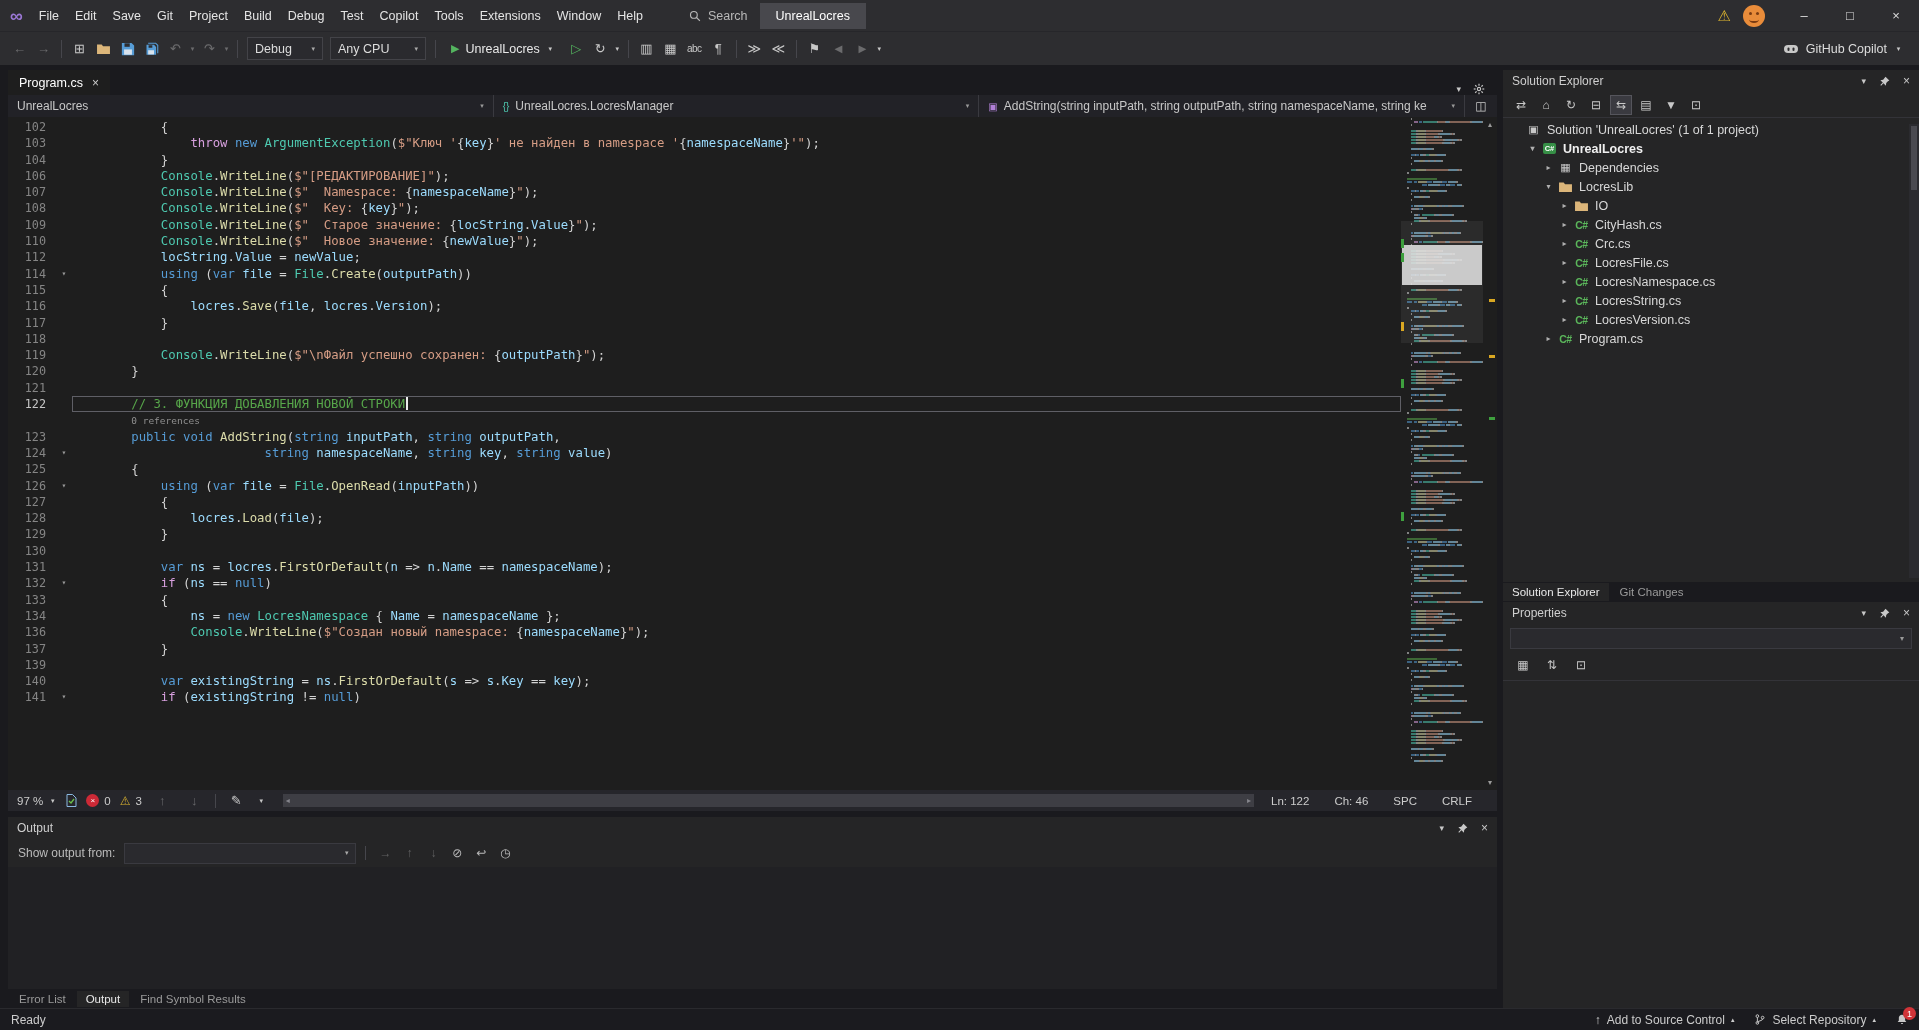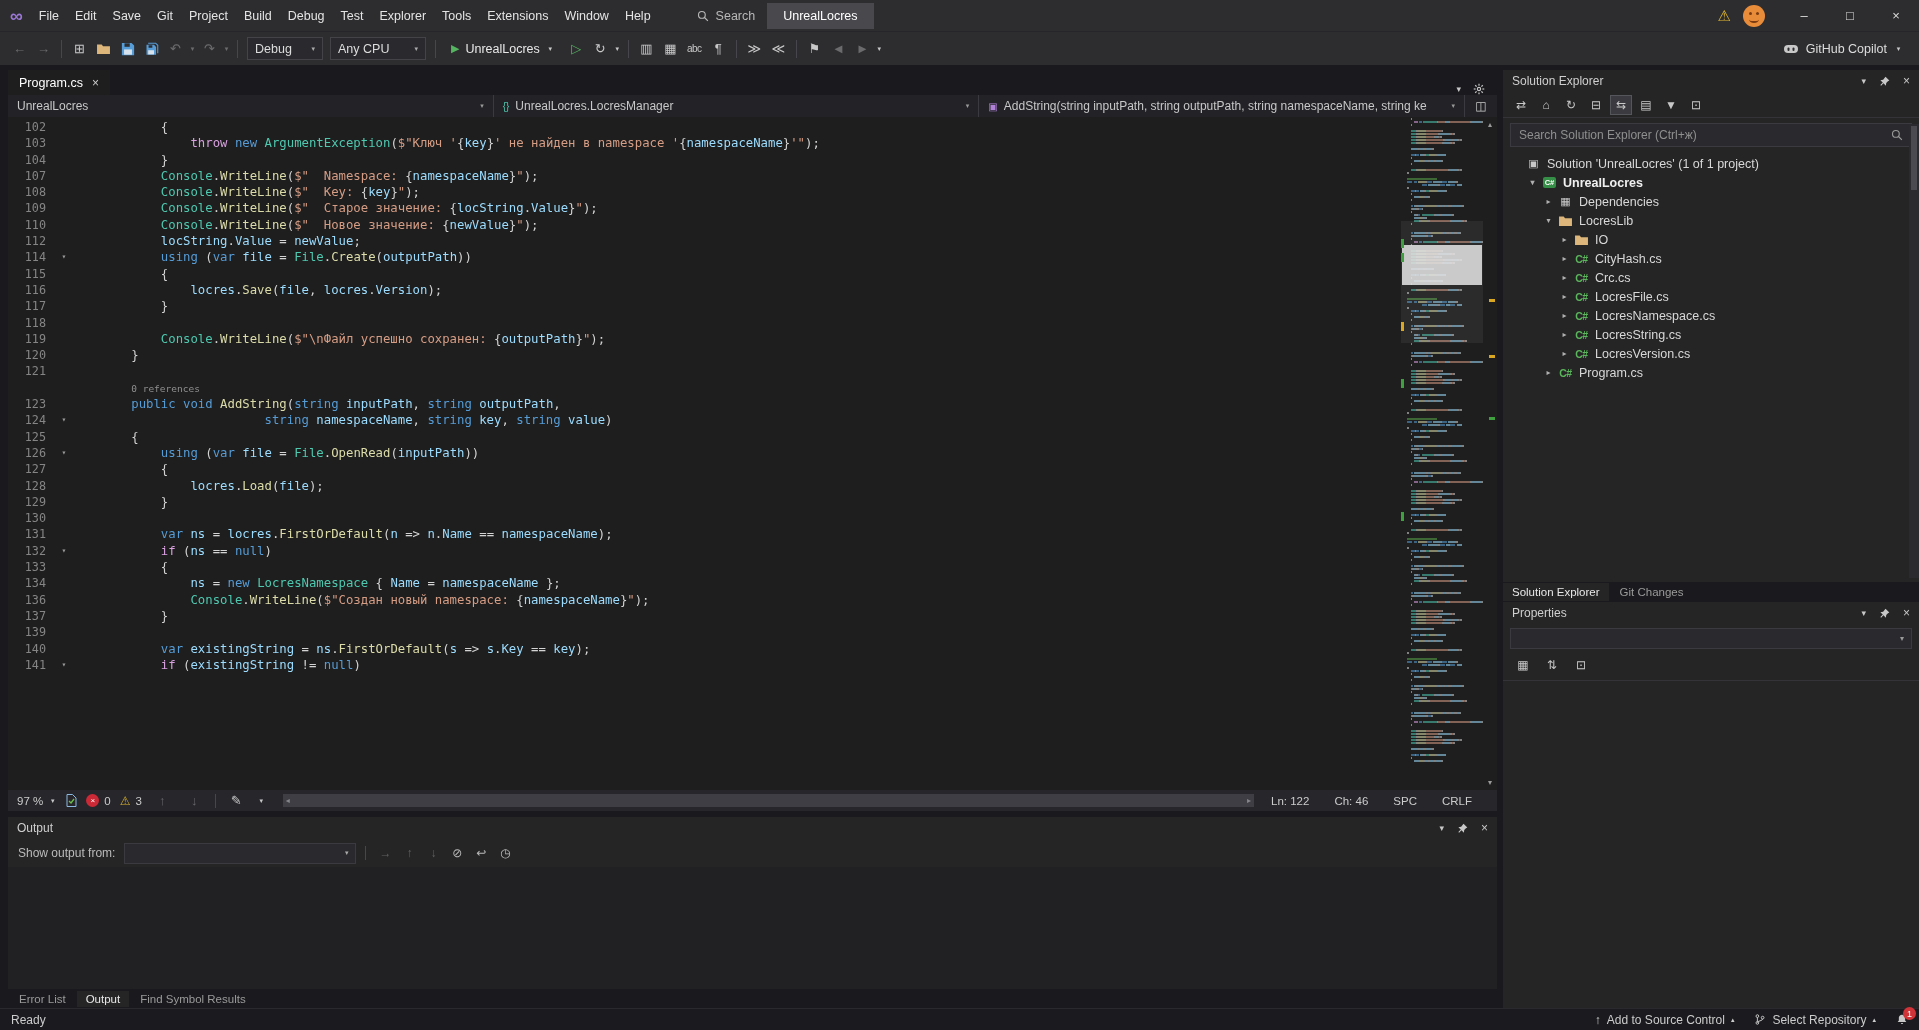--- a/index.html
+++ b/index.html
@@ -147,21 +147,21 @@
   <span class="vslogo">∞</span>
   <div class="menubar">
       <span class="menu-item">File</span>
       <span class="menu-item">Edit</span>
       <span class="menu-item">Save</span>
       <span class="menu-item">Git</span>
       <span class="menu-item">Project</span>
       <span class="menu-item">Build</span>
       <span class="menu-item">Debug</span>
       <span class="menu-item">Test</span>
-      <span class="menu-item">Explorer</span>
+      <span class="menu-item">Copilot</span>
       <span class="menu-item">Tools</span>
       <span class="menu-item">Extensions</span>
       <span class="menu-item">Window</span>
       <span class="menu-item">Help</span>
     </div>
   <div class="tb-search">
     <svg width="12" height="12" viewBox="0 0 16 16">
         <circle cx="6.5" cy="6.5" r="4.5" stroke="#B8B8B8" fill="none" stroke-width="1.5"></circle>
         <line x1="10" y1="10" x2="14.5" y2="14.5" stroke="#B8B8B8" stroke-width="1.5"></line>
       </svg>
@@ -290,33 +290,35 @@
         <span class="bc-caret">▾</span>
       </div>
       <span class="bc-split">◫</span>
     </div>
 
     <div class="editor">
       <div class="code-scroll">
           <div class="crow"><span class="ln">102</span><span class="fold"></span><span class="lc"><span class="tok-pl">            </span><span class="tok-pl">{</span></span></div>
           <div class="crow"><span class="ln">103</span><span class="fold"></span><span class="lc"><span class="tok-pl">                </span><span class="tok-ct">throw</span><span class="tok-pl"> </span><span class="tok-kw">new</span><span class="tok-pl"> </span><span class="tok-ty">ArgumentException</span><span class="tok-pl">(</span><span class="tok-st">$"Ключ '</span><span class="tok-pl">{</span><span class="tok-vr">key</span><span class="tok-pl">}</span><span class="tok-st">' не найден в namespace '</span><span class="tok-pl">{</span><span class="tok-vr">namespaceName</span><span class="tok-pl">}</span><span class="tok-st">'"</span><span class="tok-pl">);</span></span></div>
           <div class="crow"><span class="ln">104</span><span class="fold"></span><span class="lc"><span class="tok-pl">            </span><span class="tok-pl">}</span></span></div>
+          <div class="crow"><span class="ln">106</span><span class="fold"></span><span class="lc"><span class="tok-pl">            </span><span class="tok-ty">Console</span><span class="tok-pl">.</span><span class="tok-mt">WriteLine</span><span class="tok-pl">(</span><span class="tok-st">$"[РЕДАКТИРОВАНИЕ]"</span><span class="tok-pl">);</span></span></div>
           <div class="crow"><span class="ln">107</span><span class="fold"></span><span class="lc"><span class="tok-pl">            </span><span class="tok-ty">Console</span><span class="tok-pl">.</span><span class="tok-mt">WriteLine</span><span class="tok-pl">(</span><span class="tok-st">$"  Namespace: </span><span class="tok-pl">{</span><span class="tok-vr">namespaceName</span><span class="tok-pl">}</span><span class="tok-st">"</span><span class="tok-pl">);</span></span></div>
           <div class="crow"><span class="ln">108</span><span class="fold"></span><span class="lc"><span class="tok-pl">            </span><span class="tok-ty">Console</span><span class="tok-pl">.</span><span class="tok-mt">WriteLine</span><span class="tok-pl">(</span><span class="tok-st">$"  Key: </span><span class="tok-pl">{</span><span class="tok-vr">key</span><span class="tok-pl">}</span><span class="tok-st">"</span><span class="tok-pl">);</span></span></div>
           <div class="crow"><span class="ln">109</span><span class="fold"></span><span class="lc"><span class="tok-pl">            </span><span class="tok-ty">Console</span><span class="tok-pl">.</span><span class="tok-mt">WriteLine</span><span class="tok-pl">(</span><span class="tok-st">$"  Старое значение: </span><span class="tok-pl">{</span><span class="tok-vr">locString</span><span class="tok-pl">.</span><span class="tok-vr">Value</span><span class="tok-pl">}</span><span class="tok-st">"</span><span class="tok-pl">);</span></span></div>
           <div class="crow"><span class="ln">110</span><span class="fold"></span><span class="lc"><span class="tok-pl">            </span><span class="tok-ty">Console</span><span class="tok-pl">.</span><span class="tok-mt">WriteLine</span><span class="tok-pl">(</span><span class="tok-st">$"  Новое значение: </span><span class="tok-pl">{</span><span class="tok-vr">newValue</span><span class="tok-pl">}</span><span class="tok-st">"</span><span class="tok-pl">);</span></span></div>
           <div class="crow"><span class="ln">112</span><span class="fold"></span><span class="lc"><span class="tok-pl">            </span><span class="tok-vr">locString</span><span class="tok-pl">.</span><span class="tok-vr">Value</span><span class="tok-pl"> = </span><span class="tok-vr">newValue</span><span class="tok-pl">;</span></span></div>
           <div class="crow"><span class="ln">114</span><span class="fold">▾</span><span class="lc"><span class="tok-pl">            </span><span class="tok-kw">using</span><span class="tok-pl"> (</span><span class="tok-kw">var</span><span class="tok-pl"> </span><span class="tok-vr">file</span><span class="tok-pl"> = </span><span class="tok-ty">File</span><span class="tok-pl">.</span><span class="tok-mt">Create</span><span class="tok-pl">(</span><span class="tok-vr">outputPath</span><span class="tok-pl">))</span></span></div>
           <div class="crow"><span class="ln">115</span><span class="fold"></span><span class="lc"><span class="tok-pl">            </span><span class="tok-pl">{</span></span></div>
           <div class="crow"><span class="ln">116</span><span class="fold"></span><span class="lc"><span class="tok-pl">                </span><span class="tok-vr">locres</span><span class="tok-pl">.</span><span class="tok-mt">Save</span><span class="tok-pl">(</span><span class="tok-vr">file</span><span class="tok-pl">, </span><span class="tok-vr">locres</span><span class="tok-pl">.</span><span class="tok-vr">Version</span><span class="tok-pl">);</span></span></div>
           <div class="crow"><span class="ln">117</span><span class="fold"></span><span class="lc"><span class="tok-pl">            </span><span class="tok-pl">}</span></span></div>
           <div class="crow"><span class="ln">118</span><span class="fold"></span><span class="lc"><span class="tok-pl"></span></span></div>
           <div class="crow"><span class="ln">119</span><span class="fold"></span><span class="lc"><span class="tok-pl">            </span><span class="tok-ty">Console</span><span class="tok-pl">.</span><span class="tok-mt">WriteLine</span><span class="tok-pl">(</span><span class="tok-st">$"\nФайл успешно сохранен: </span><span class="tok-pl">{</span><span class="tok-vr">outputPath</span><span class="tok-pl">}</span><span class="tok-st">"</span><span class="tok-pl">);</span></span></div>
           <div class="crow"><span class="ln">120</span><span class="fold"></span><span class="lc"><span class="tok-pl">        </span><span class="tok-pl">}</span></span></div>
           <div class="crow"><span class="ln">121</span><span class="fold"></span><span class="lc"><span class="tok-pl"></span></span></div>
+          <div class="crow cur"><span class="ln">122</span><span class="fold"></span><span class="lc"><span class="tok-pl">        </span><span class="tok-cm">// 3. ФУНКЦИЯ ДОБАВЛЕНИЯ НОВОЙ СТРОКИ</span><span class="caret-i"></span></span></div>
           <div class="crow"><span class="ln"></span><span class="fold"></span><span class="lc"><span class="tok-pl">        </span><span class="tok-lens">0 references</span></span></div>
           <div class="crow"><span class="ln">123</span><span class="fold"></span><span class="lc"><span class="tok-pl">        </span><span class="tok-kw">public</span><span class="tok-pl"> </span><span class="tok-kw">void</span><span class="tok-pl"> </span><span class="tok-mt">AddString</span><span class="tok-pl">(</span><span class="tok-kw">string</span><span class="tok-pl"> </span><span class="tok-vr">inputPath</span><span class="tok-pl">, </span><span class="tok-kw">string</span><span class="tok-pl"> </span><span class="tok-vr">outputPath</span><span class="tok-pl">,</span></span></div>
           <div class="crow"><span class="ln">124</span><span class="fold">▾</span><span class="lc"><span class="tok-pl">                          </span><span class="tok-kw">string</span><span class="tok-pl"> </span><span class="tok-vr">namespaceName</span><span class="tok-pl">, </span><span class="tok-kw">string</span><span class="tok-pl"> </span><span class="tok-vr">key</span><span class="tok-pl">, </span><span class="tok-kw">string</span><span class="tok-pl"> </span><span class="tok-vr">value</span><span class="tok-pl">)</span></span></div>
           <div class="crow"><span class="ln">125</span><span class="fold"></span><span class="lc"><span class="tok-pl">        </span><span class="tok-pl">{</span></span></div>
           <div class="crow"><span class="ln">126</span><span class="fold">▾</span><span class="lc"><span class="tok-pl">            </span><span class="tok-kw">using</span><span class="tok-pl"> (</span><span class="tok-kw">var</span><span class="tok-pl"> </span><span class="tok-vr">file</span><span class="tok-pl"> = </span><span class="tok-ty">File</span><span class="tok-pl">.</span><span class="tok-mt">OpenRead</span><span class="tok-pl">(</span><span class="tok-vr">inputPath</span><span class="tok-pl">))</span></span></div>
           <div class="crow"><span class="ln">127</span><span class="fold"></span><span class="lc"><span class="tok-pl">            </span><span class="tok-pl">{</span></span></div>
           <div class="crow"><span class="ln">128</span><span class="fold"></span><span class="lc"><span class="tok-pl">                </span><span class="tok-vr">locres</span><span class="tok-pl">.</span><span class="tok-mt">Load</span><span class="tok-pl">(</span><span class="tok-vr">file</span><span class="tok-pl">);</span></span></div>
           <div class="crow"><span class="ln">129</span><span class="fold"></span><span class="lc"><span class="tok-pl">            </span><span class="tok-pl">}</span></span></div>
           <div class="crow"><span class="ln">130</span><span class="fold"></span><span class="lc"><span class="tok-pl"></span></span></div>
           <div class="crow"><span class="ln">131</span><span class="fold"></span><span class="lc"><span class="tok-pl">            </span><span class="tok-kw">var</span><span class="tok-pl"> </span><span class="tok-vr">ns</span><span class="tok-pl"> = </span><span class="tok-vr">locres</span><span class="tok-pl">.</span><span class="tok-mt">FirstOrDefault</span><span class="tok-pl">(</span><span class="tok-vr">n</span><span class="tok-pl"> =&gt; </span><span class="tok-vr">n</span><span class="tok-pl">.</span><span class="tok-vr">Name</span><span class="tok-pl"> == </span><span class="tok-vr">namespaceName</span><span class="tok-pl">);</span></span></div>
@@ -2037,27 +2039,20 @@
       <div class="se-toolbar">
           <span class="se-tbico">⇄</span>
           <span class="se-tbico">⌂</span>
           <span class="se-tbico">↻</span>
           <span class="se-tbico">⊟</span>
           <span class="se-tbico active">⇆</span>
           <span class="se-tbico">▤</span>
           <span class="se-tbico">▼</span>
           <span class="se-tbico">⊡</span>
         </div>
-      <div class="se-search">
-        <input class="se-input" placeholder="Search Solution Explorer (Ctrl+ж)" style="">
-        <svg width="12" height="12" viewBox="0 0 16 16">
-            <circle cx="6.5" cy="6.5" r="4.5" stroke="#9A9A9A" fill="none" stroke-width="1.5"></circle>
-            <line x1="10" y1="10" x2="14.5" y2="14.5" stroke="#9A9A9A" stroke-width="1.5"></line>
-          </svg>
-      </div>
       <div class="tree">
           <div class="tree-row" style="padding-left: 6px;">
             <span class="tree-chev"></span>
             <span class="tree-ico">
               <span class="mono-ico">▣</span>
             </span>
             <span>Solution 'UnrealLocres' (1 of 1 project)</span>
           </div>
           <div class="tree-row bold" style="padding-left: 22px;">
             <span class="tree-chev">▾</span>

